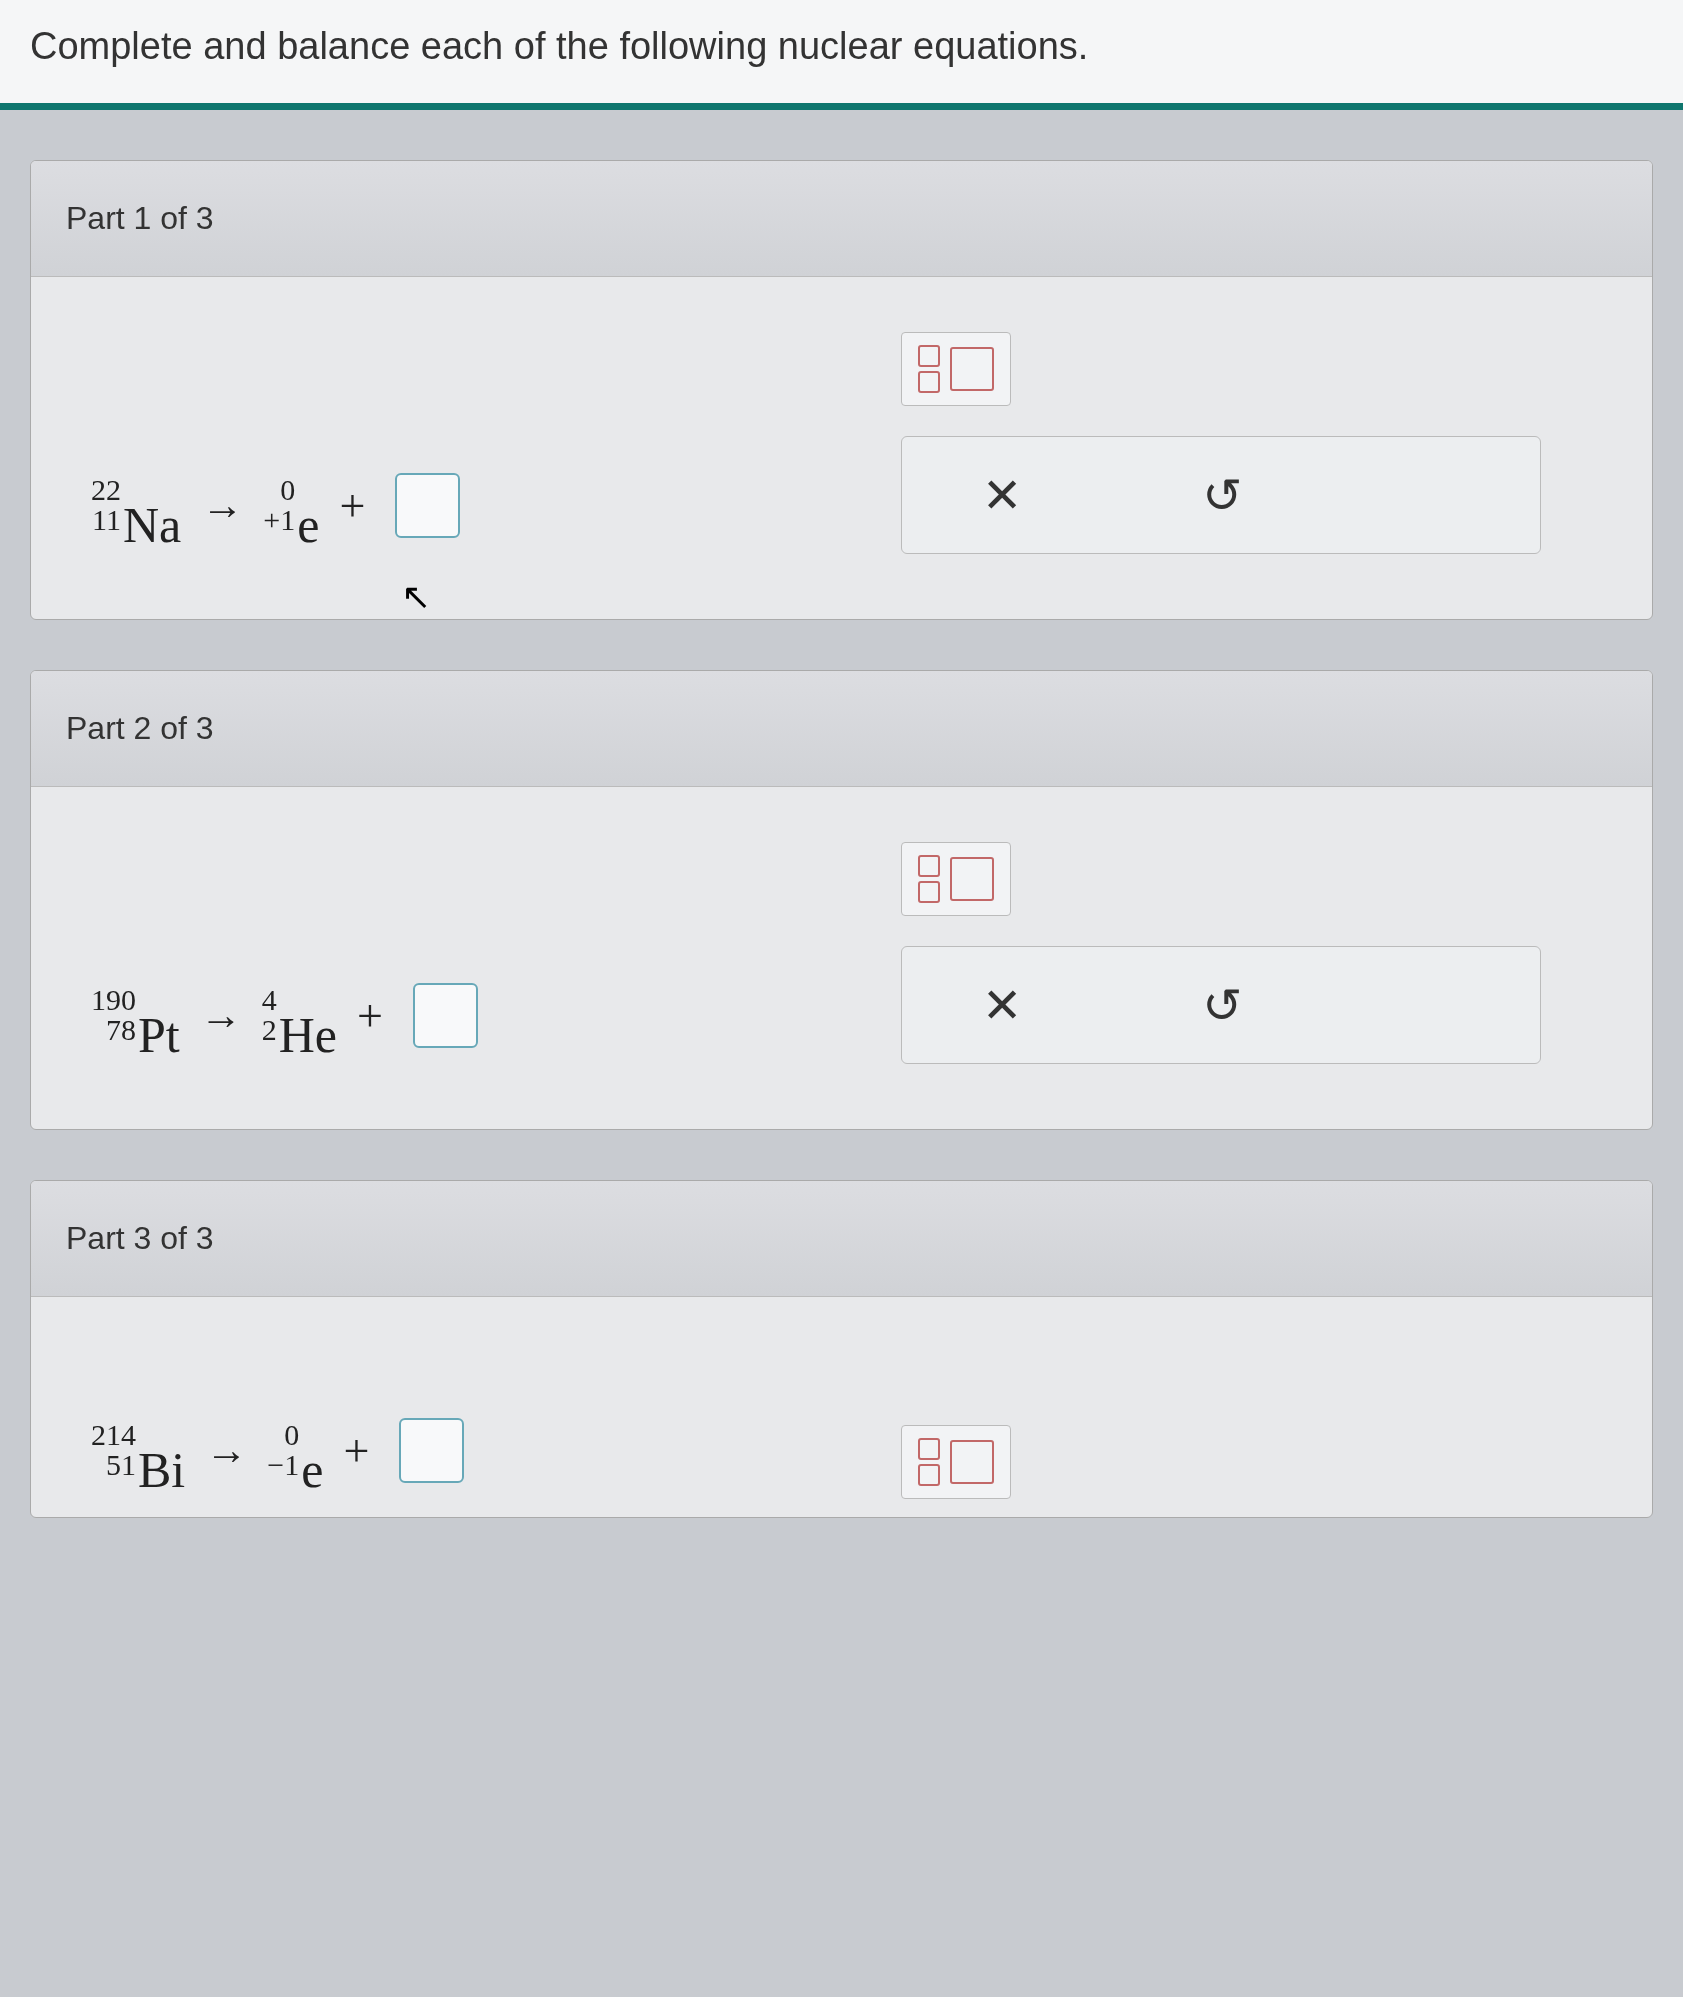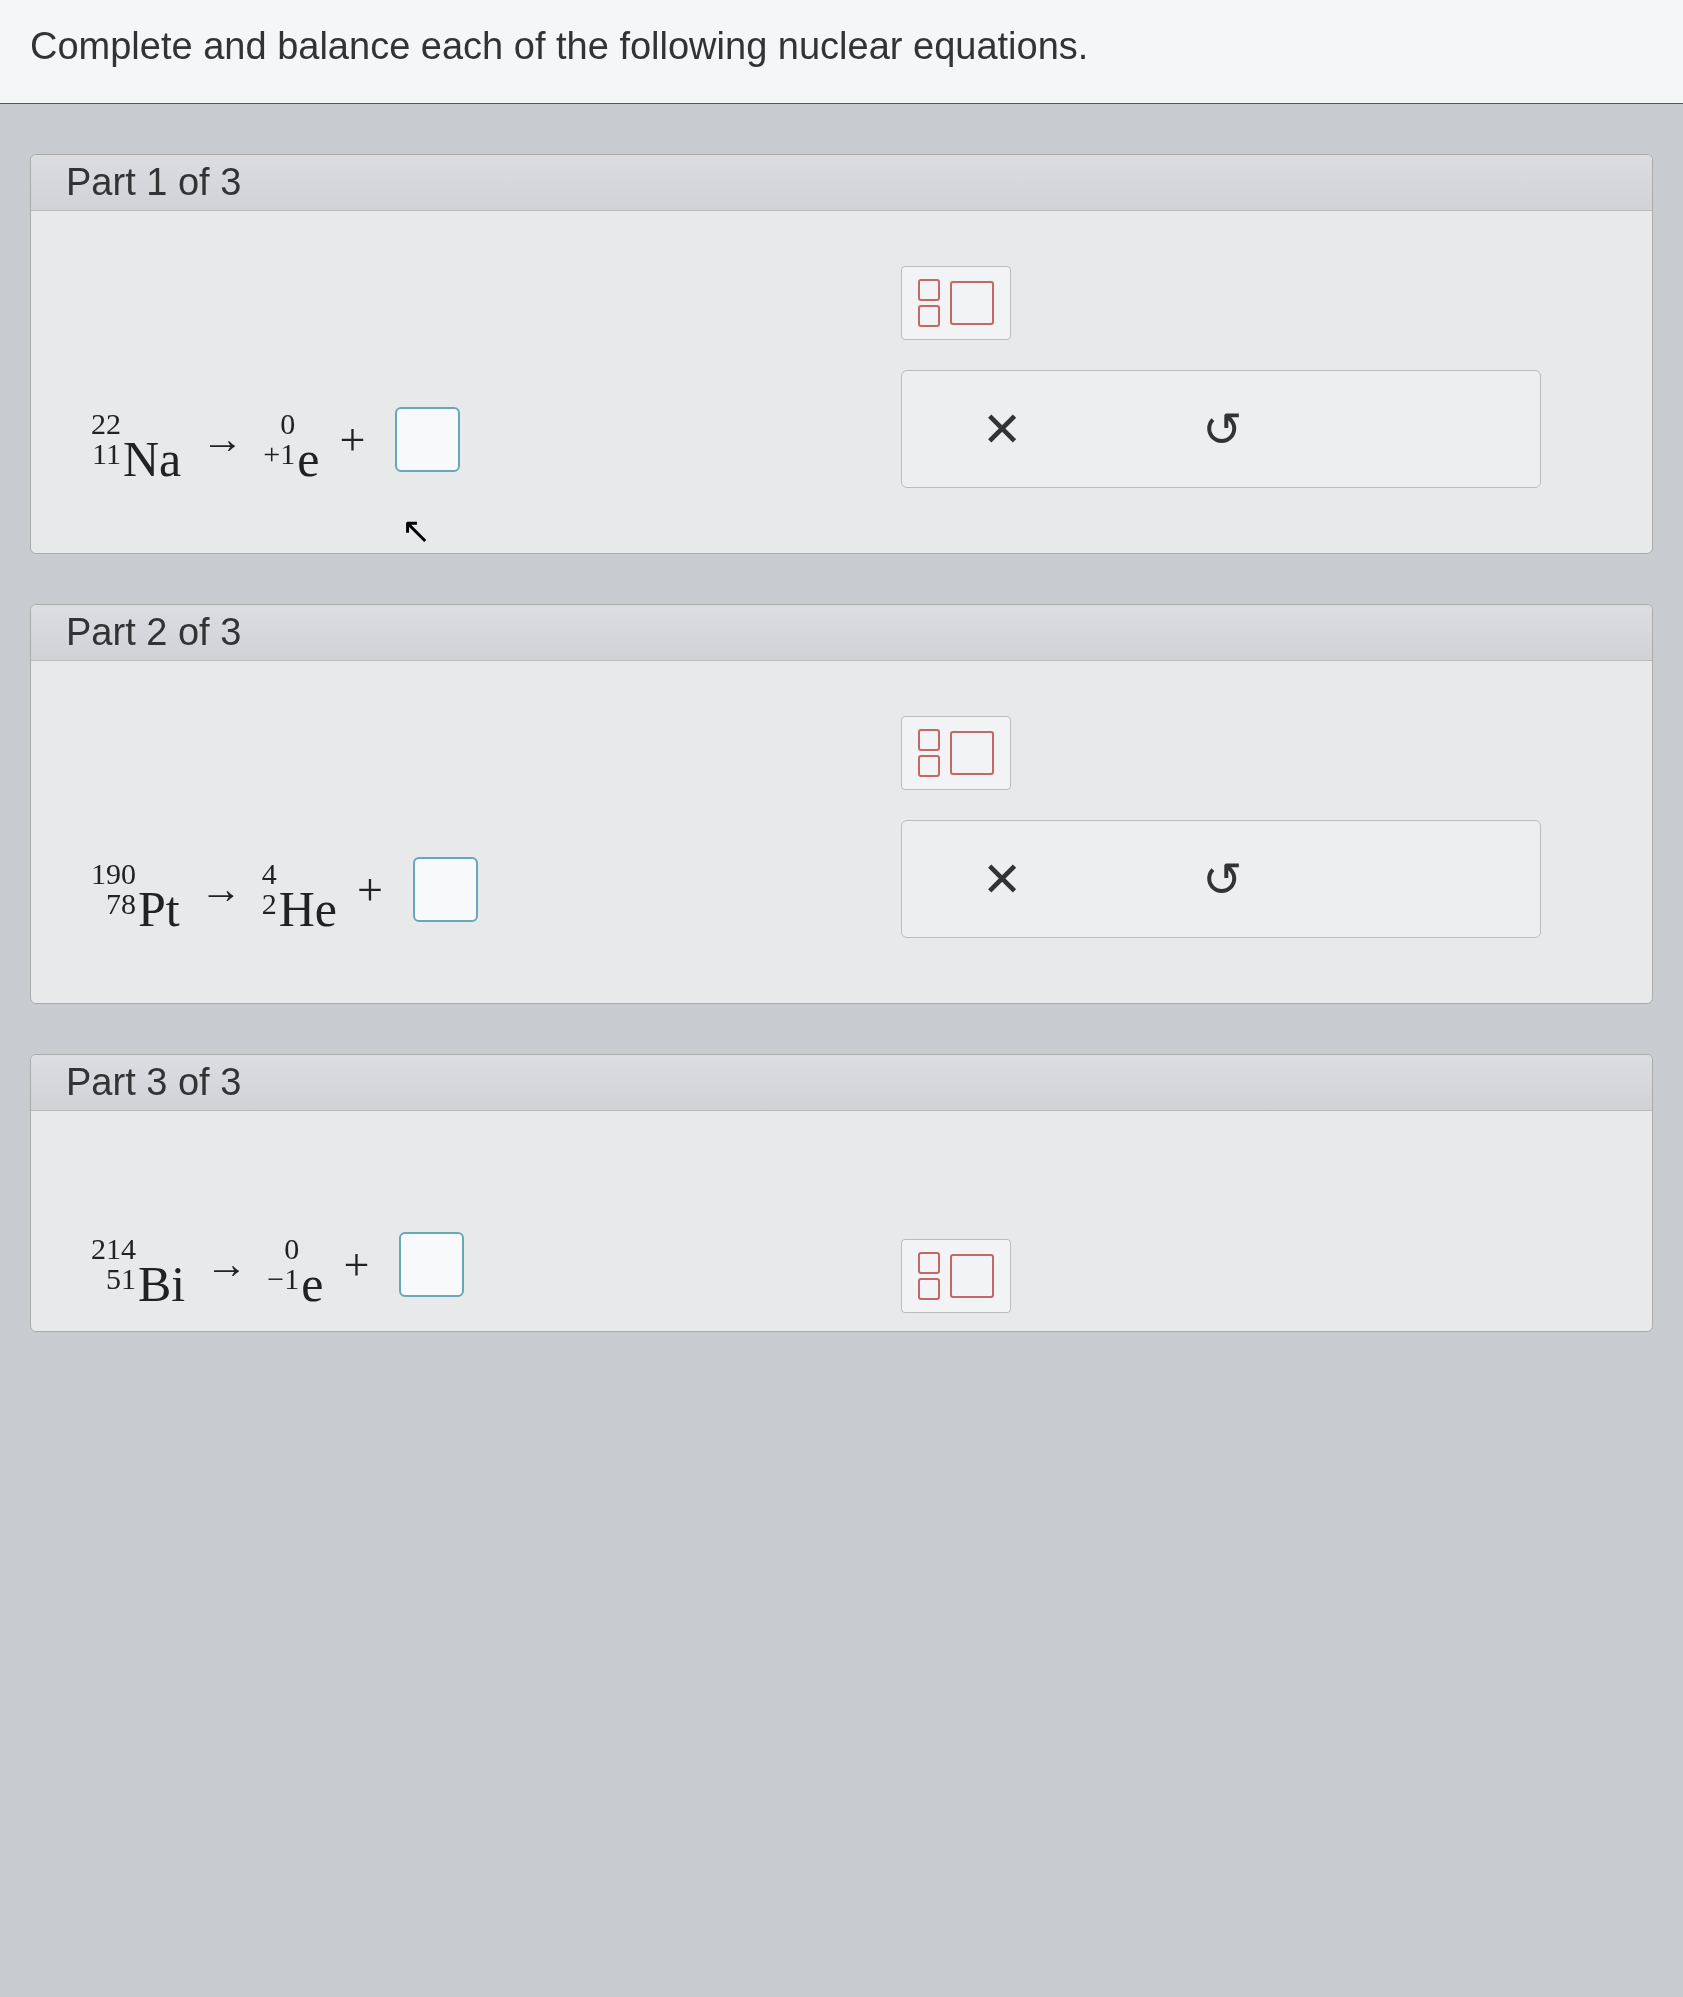--- a/index.html
+++ b/index.html
@@ -8,33 +8,33 @@
     background: #c8cbd0;
     width: 1683px;
     height: 1997px;
     overflow: hidden;
   }
   .header {
     background: #f5f6f7;
     padding: 25px 30px 35px 30px;
     font-size: 38px;
     color: #333;
-    border-bottom: 1px solid #0f766e;
+    border-bottom: 7px solid #0f766e;
   }
   .part-container {
     background: #e8e9eb;
     border: 1px solid #aaa;
     margin: 50px 30px 0 30px;
     border-radius: 6px;
     overflow: hidden;
   }
   .part-title {
     background: linear-gradient(#dcdde1, #d0d2d6);
-    padding: 6px 35px;
-    font-size: 38px;
+    padding: 39px 35px;
+    font-size: 32px;
     color: #333;
     border-bottom: 1px solid #bbb;
   }
   .part-body {
     display: flex;
     padding: 55px 45px 65px 60px;
     align-items: flex-end;
     min-height: 300px;
   }
   .equation-area {

